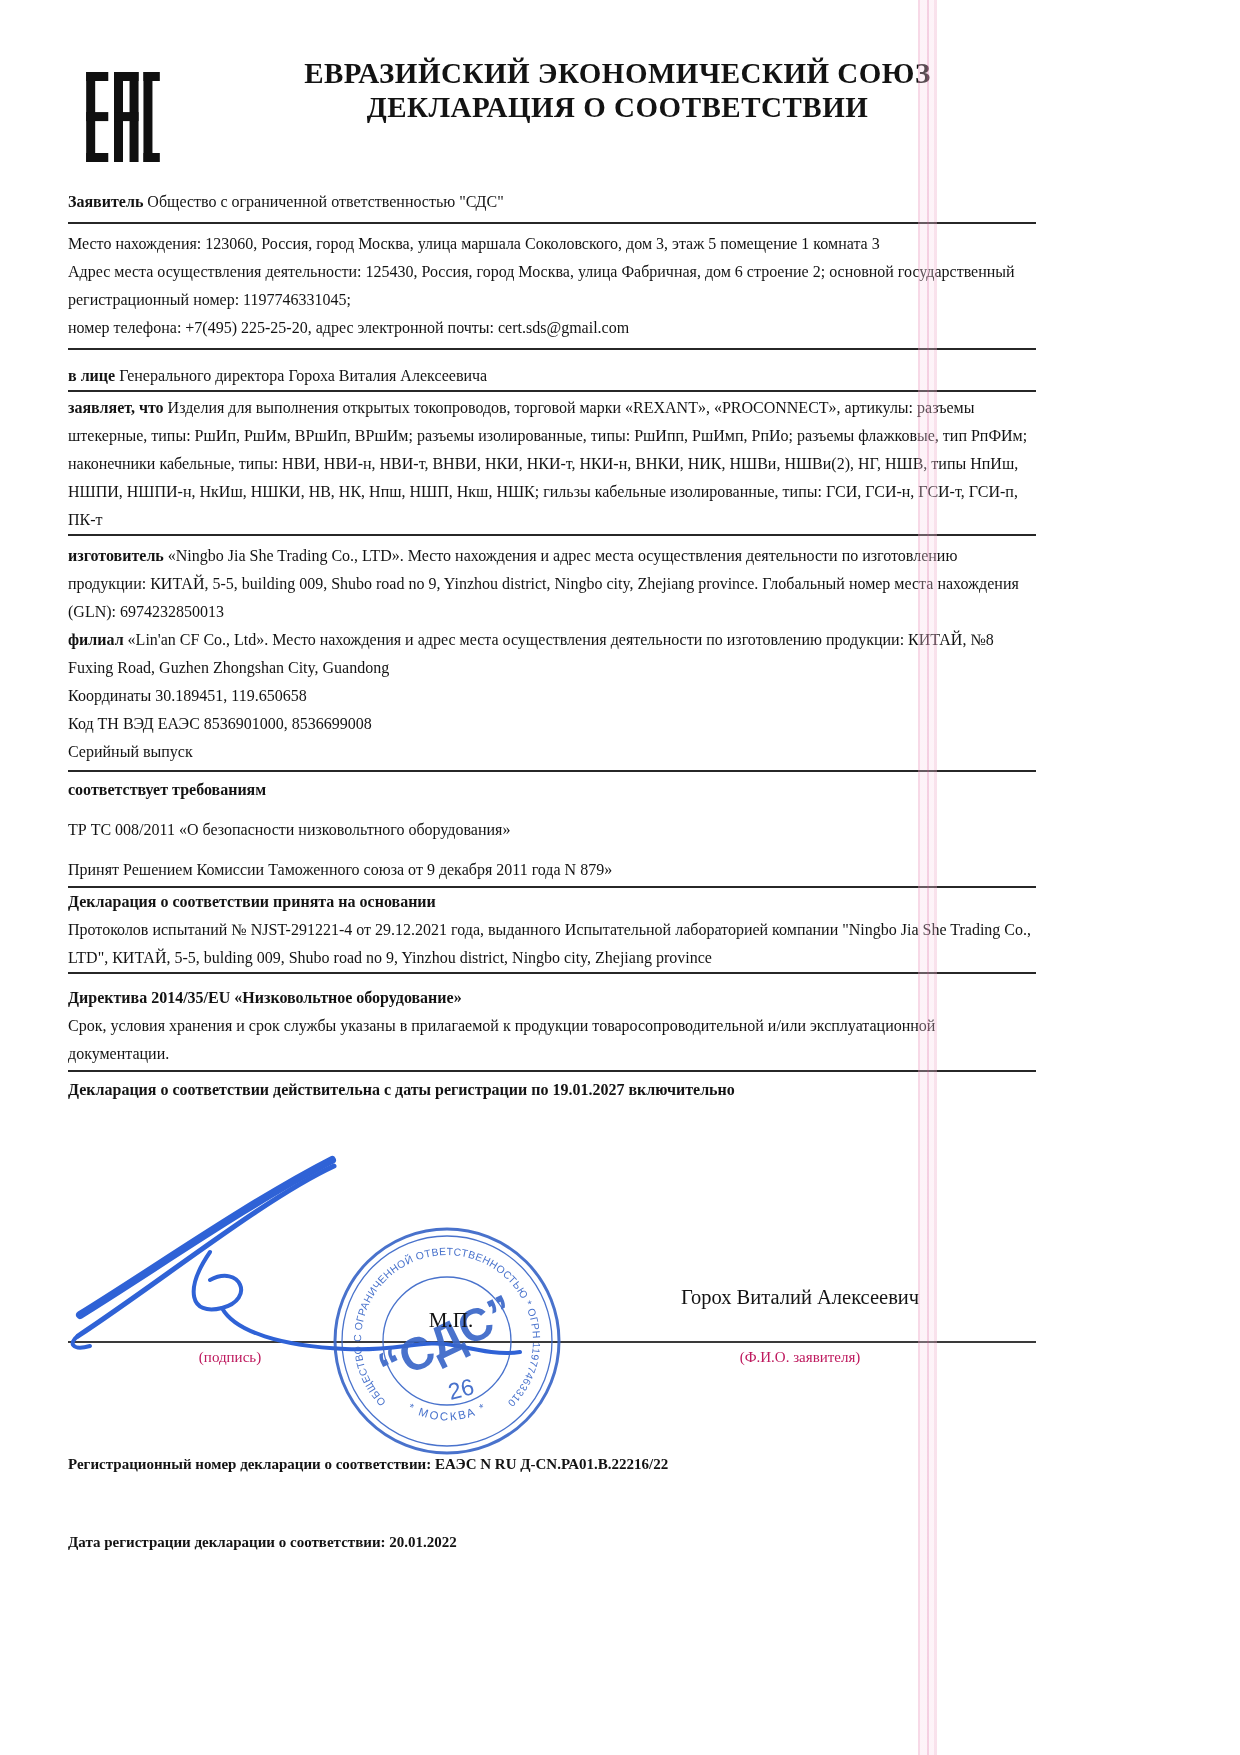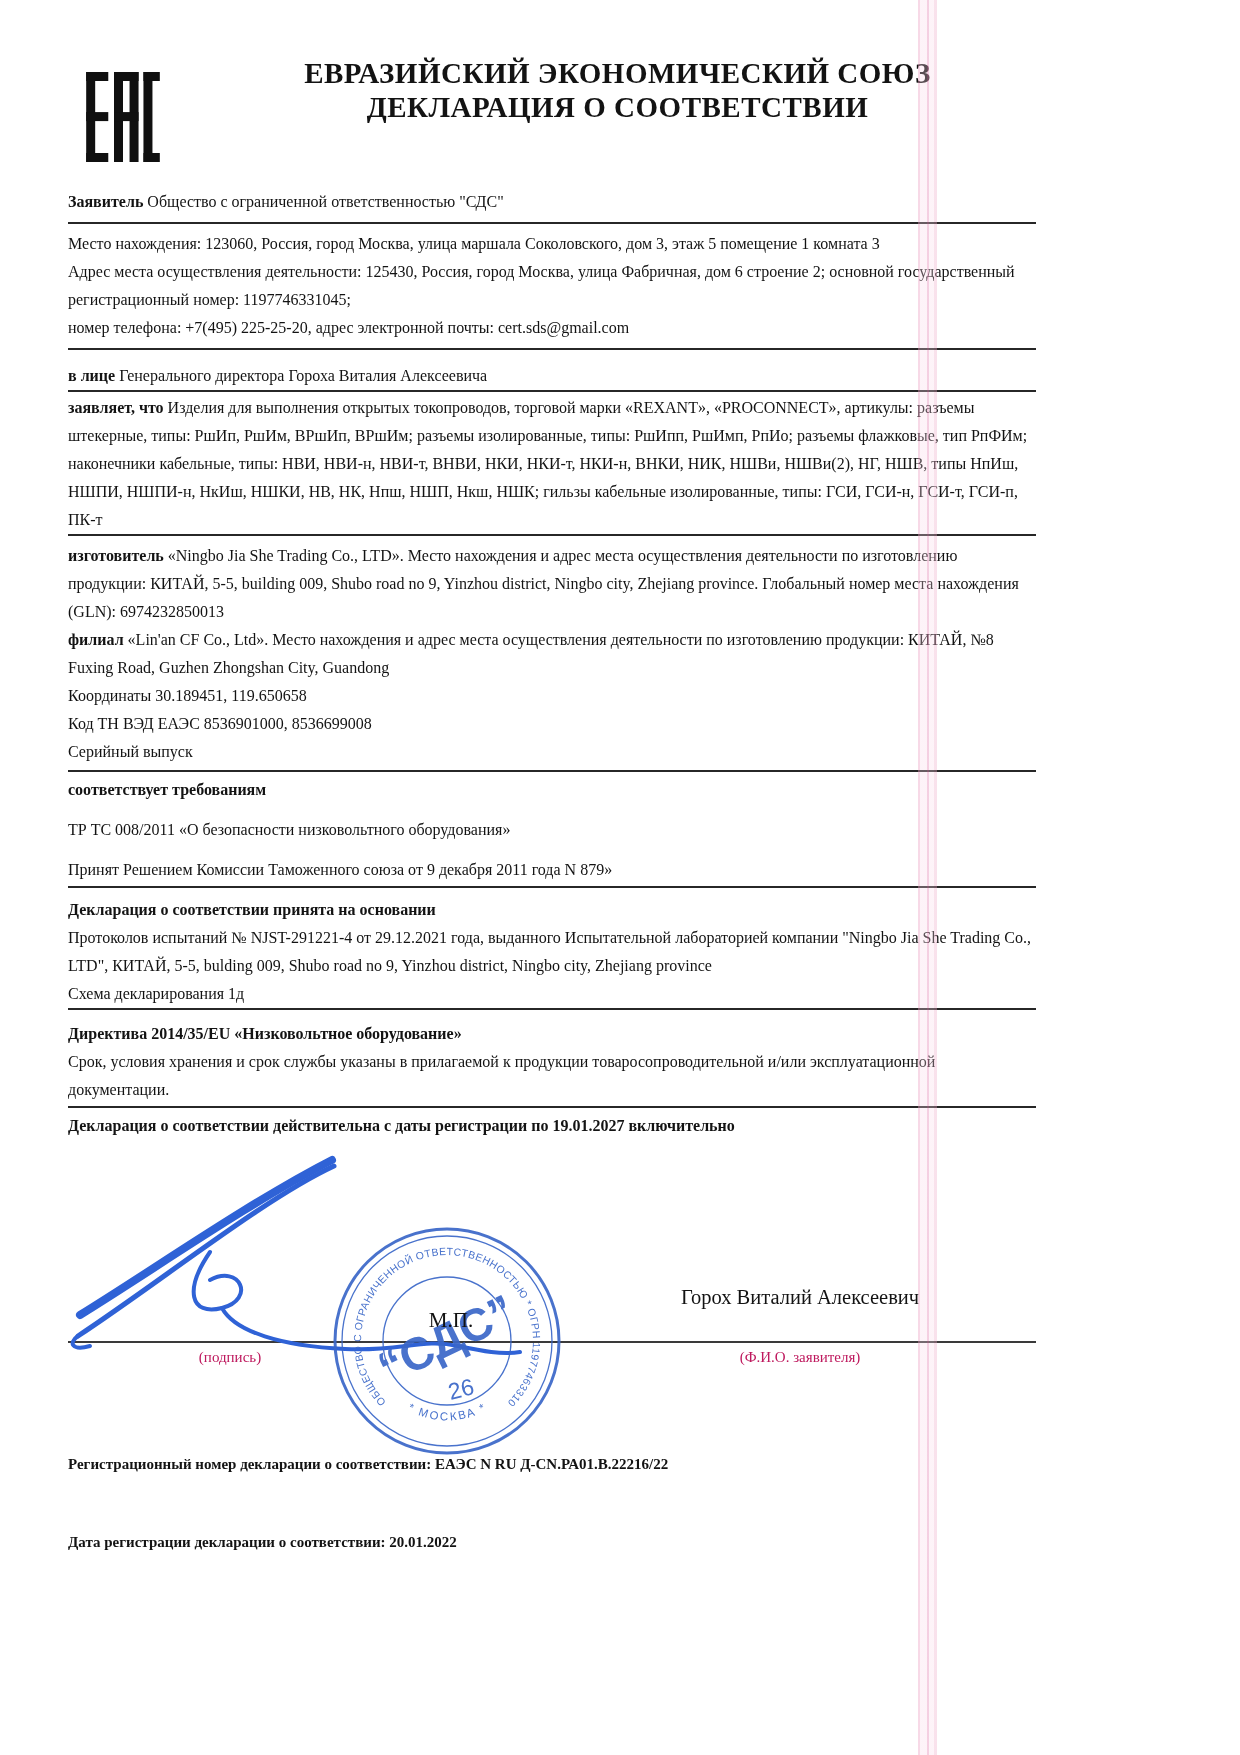--- a/index.html
+++ b/index.html
@@ -26,21 +26,21 @@
   b.lead { font-weight:bold; }
   .content p { margin:0; }
   #rowA { padding:2px 0 6px; }
   #rowB { padding:6px 0 6px; }
   #rowC { padding:12px 0 0; }
   #rowD { padding:2px 0 0; }
   #rowE { padding:6px 0 4px; }
   #rowF { padding:4px 0 2px; }
   #rowF .gap1 { margin-top:12px; }
   #rowF .gap2 { margin-top:12px; }
-  #rowG { padding:8px 0 0; }
+  #rowG { padding:0 0 0; }
   #rowH { padding:4px 0 2px; }
   #rowH .gap2 { margin-top:6px;font-weight:bold; }
   #rowI { padding:4px 0 0; font-weight:bold; }
   .bold-head { font-weight:bold; }
 
   
   .sig-line { position:absolute; left:68px; top:1341px; width:968px; height:2px; background:#3a3a3a; z-index:2; }
   .sig-svg  { position:absolute; left:60px; top:1140px; width:480px; height:245px; z-index:3; }
   .stamp-svg{ position:absolute; left:329px; top:1223px; width:236px; height:236px; z-index:4; opacity:.92; }
   .mp-label { position:absolute; left:408px; top:1308px; width:86px; text-align:center;
@@ -119,21 +119,20 @@
 
     <div class="row rule" id="rowF">
       <p class="bold-head">соответствует требованиям</p>
       <p class="gap1">ТР ТС 008/2011 «О безопасности низковольтного оборудования»</p>
       <p class="gap2">Принят Решением Комиссии Таможенного союза от 9 декабря 2011 года N 879»</p>
     </div>
 
     <div class="row rule" id="rowG">
       <p class="bold-head">Декларация о соответствии принята на основании</p>
       <p>Протоколов испытаний № NJST-291221-4 от 29.12.2021 года, выданного Испытательной лабораторией компании "Ningbo Jia She Trading Co., LTD", КИТАЙ, 5-5, bulding 009, Shubo road no 9, Yinzhou district, Ningbo city, Zhejiang province</p>
-      <p>Схема декларирования 1д</p>
     </div>
 
     <div class="row rule" id="rowH">
       <p class="gap2">Директива 2014/35/EU «Низковольтное оборудование»</p>
       <p>Срок, условия хранения и срок службы указаны в прилагаемой к продукции товаросопроводительной и/или эксплуатационной документации.</p>
     </div>
 
     <div class="row" id="rowI">
       <p>Декларация о соответствии действительна с даты регистрации по 19.01.2027 включительно</p>
     </div>

